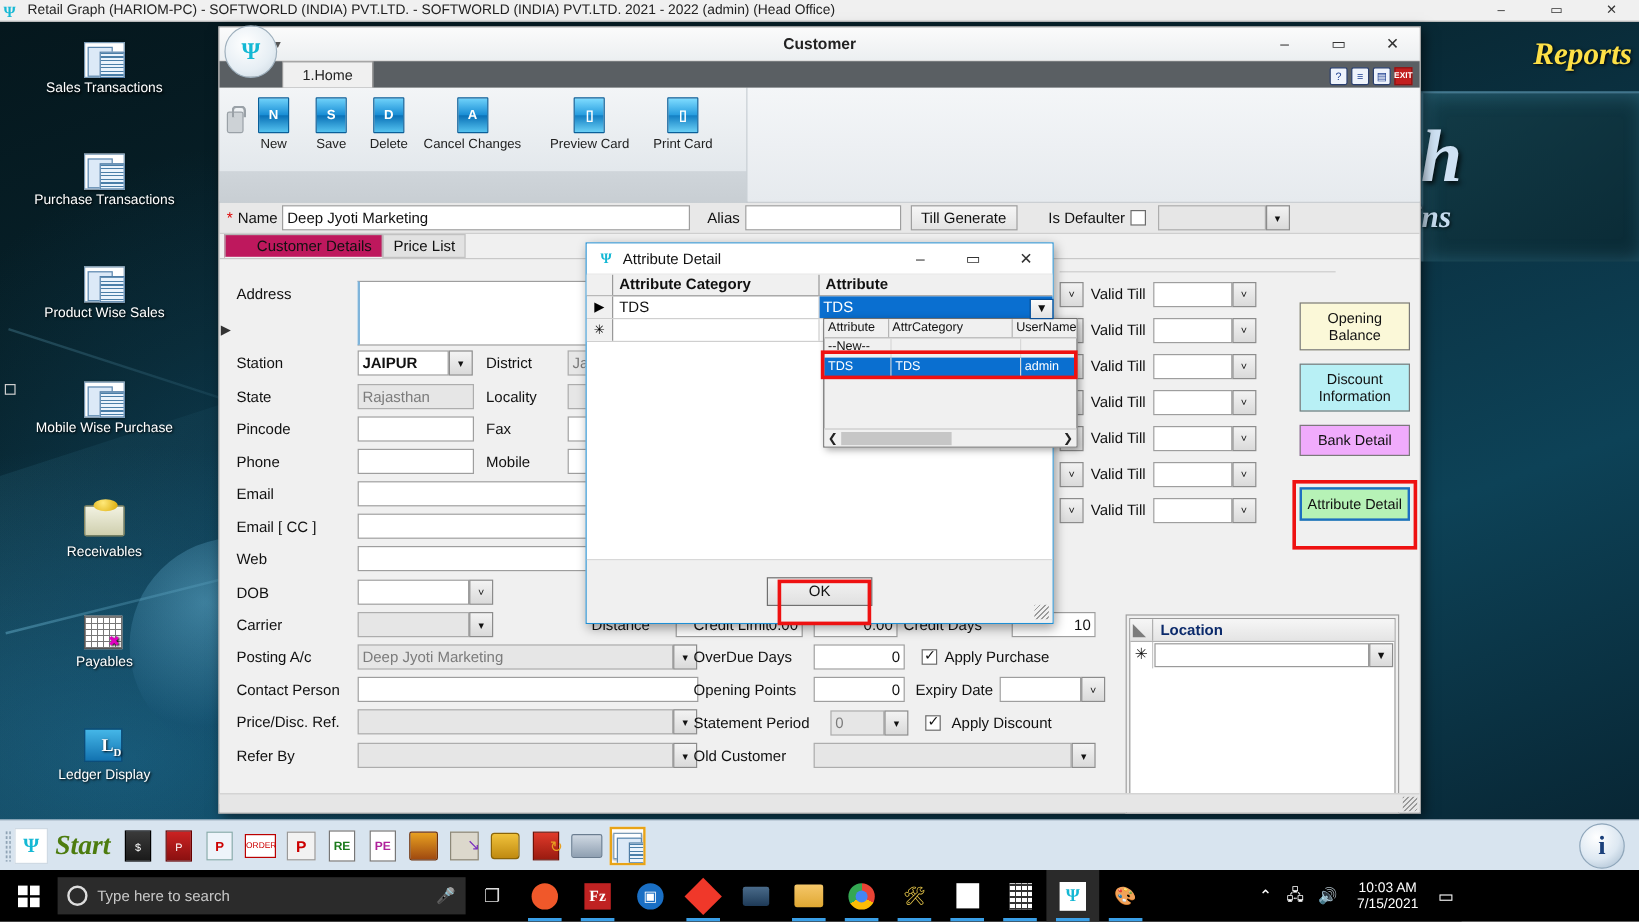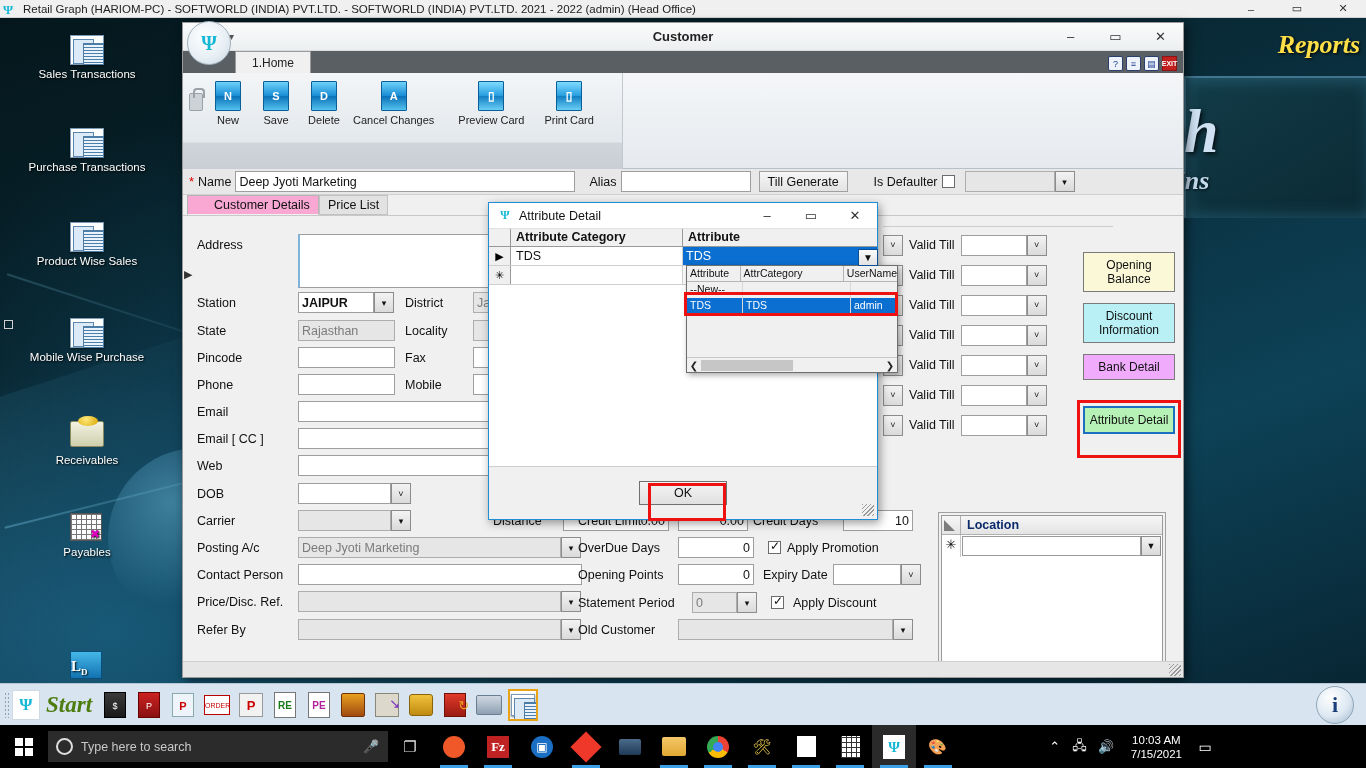--- a/index.html
+++ b/index.html
@@ -76,21 +76,21 @@
   .money-icon{width:34px;height:26px;margin-top:3px;background:linear-gradient(180deg,#f2f2e2,#cfcfae);
     border:1px solid #8a8a63;position:relative;border-radius:2px;}
   .money-icon:before{content:"";position:absolute;left:7px;top:-6px;width:20px;height:10px;border-radius:50%;
     background:radial-gradient(circle at 40% 30%,#ffe97a,#d9a600);}
   .grid-icon{width:32px;height:28px;background:#fff;border:1px solid #555;
     background-image:repeating-linear-gradient(0deg,#777 0 1px,transparent 1px 5px),
                      repeating-linear-gradient(90deg,#777 0 1px,transparent 1px 5px);
     position:relative;}
   .grid-icon:after{content:"✖";position:absolute;right:1px;bottom:0;color:#e000c0;font-size:12px;line-height:12px;}
   .ld-icon{width:32px;height:28px;background:linear-gradient(180deg,#45b7e8,#1272b0);border:1px solid #0b4d7a;
-    color:#fff;font-weight:bold;font-size:15px;line-height:28px;text-align:left;font-family:"Liberation Serif",serif;margin-top:44px;}
+    color:#fff;font-weight:bold;font-size:15px;line-height:28px;text-align:right;font-family:"Liberation Serif",serif;}
 
   .sel-box { position:absolute; left:4px; top:320px; width:9px; height:9px; border:1px solid #cfcfcf; }
 
   
   #brand {
     position:absolute; right:0; top:18px; width:190px; height:200px;
     overflow:hidden; pointer-events:none;
   }
   #brand .rep {
     position:absolute; right:6px; top:12px; font-family:"Liberation Serif",serif;
@@ -186,21 +186,21 @@
   .btnplain {
     height:21px; border:1px solid #a0a0a0; background:linear-gradient(180deg,#f6f6f6,#e3e3e3);
     font-size:12.5px; padding:0 8px; color:#111;
   }
   .chk { width:13px; height:13px; border:1px solid #6b6b6b; background:#fff; display:inline-block; position:relative;}
   .chk.on:after { content:"✓"; position:absolute; left:1px; top:-3px; font-size:12px; color:#111; }
 
   
   .tabrow { height:20px; display:flex; align-items:flex-end; padding-left:4px; background:#f0f0f0; }
   .tabrow .tb { padding:2px 8px 2px 8px; font-size:12.5px; color:#111; }
-  .tabrow .tb.active { background:#f9a8d4; border:1px solid #b5b5b5; border-bottom:1px solid #f0f0f0;padding-left:26px; }
+  .tabrow .tb.active { background:#be185d; border:1px solid #b5b5b5; border-bottom:1px solid #f0f0f0;padding-left:26px; }
   .tabrow .tb.idle { background:#e2e2e2; border:1px solid #c2c2c2; }
 
   
   .formbody { position:relative; height:455px; background:#f0f0f0; border-top:1px solid #c8c8c8; }
   .arrowmark { position:absolute; left:1px; top:52px; font-size:11px; color:#333; }
 
   .fl { position:absolute; font-size:12.5px; color:#111; }
   .fi { position:absolute; }
 
   
@@ -533,21 +533,21 @@
     <input class="fi inp" style="left: 380px; top: 294px; width: 106px; text-align: right;" value="0.00">
 
     <div class="fl" style="left:395px;top:298px;">Credit Limit</div>
     <input class="fi inp" style="left: 495px; top: 294px; width: 70px; text-align: right;" value="0.00">
     <div class="fl" style="left:570px;top:298px;">Credit Days</div>
     <input class="fi inp" style="left: 660px; top: 294px; width: 70px; text-align: right;" value="10">
 
     <div class="fl" style="left:395px;top:325px;">OverDue Days</div>
     <input class="fi inp" style="left: 495px; top: 321px; width: 76px; text-align: right;" value="0">
     <span class="fi chk on" style="left:585px;top:325px;"></span>
-    <div class="fl" style="left:604px;top:325px;">Apply Promotion</div>
+    <div class="fl" style="left:604px;top:325px;">Apply Purchase</div>
 
     <div class="fl" style="left:395px;top:352px;">Opening Points</div>
     <input class="fi inp" style="left: 495px; top: 348px; width: 76px; text-align: right;" value="0">
     <div class="fl" style="left:580px;top:352px;">Expiry Date</div>
     <div class="fi" style="left:650px;top:348px;display:flex;">
       <input class="inp" style="width: 68px;">
       <span class="ddbtn" style="height:21px">˅</span>
     </div>
 
     <div class="fl" style="left:395px;top:380px;">Statement Period</div>

